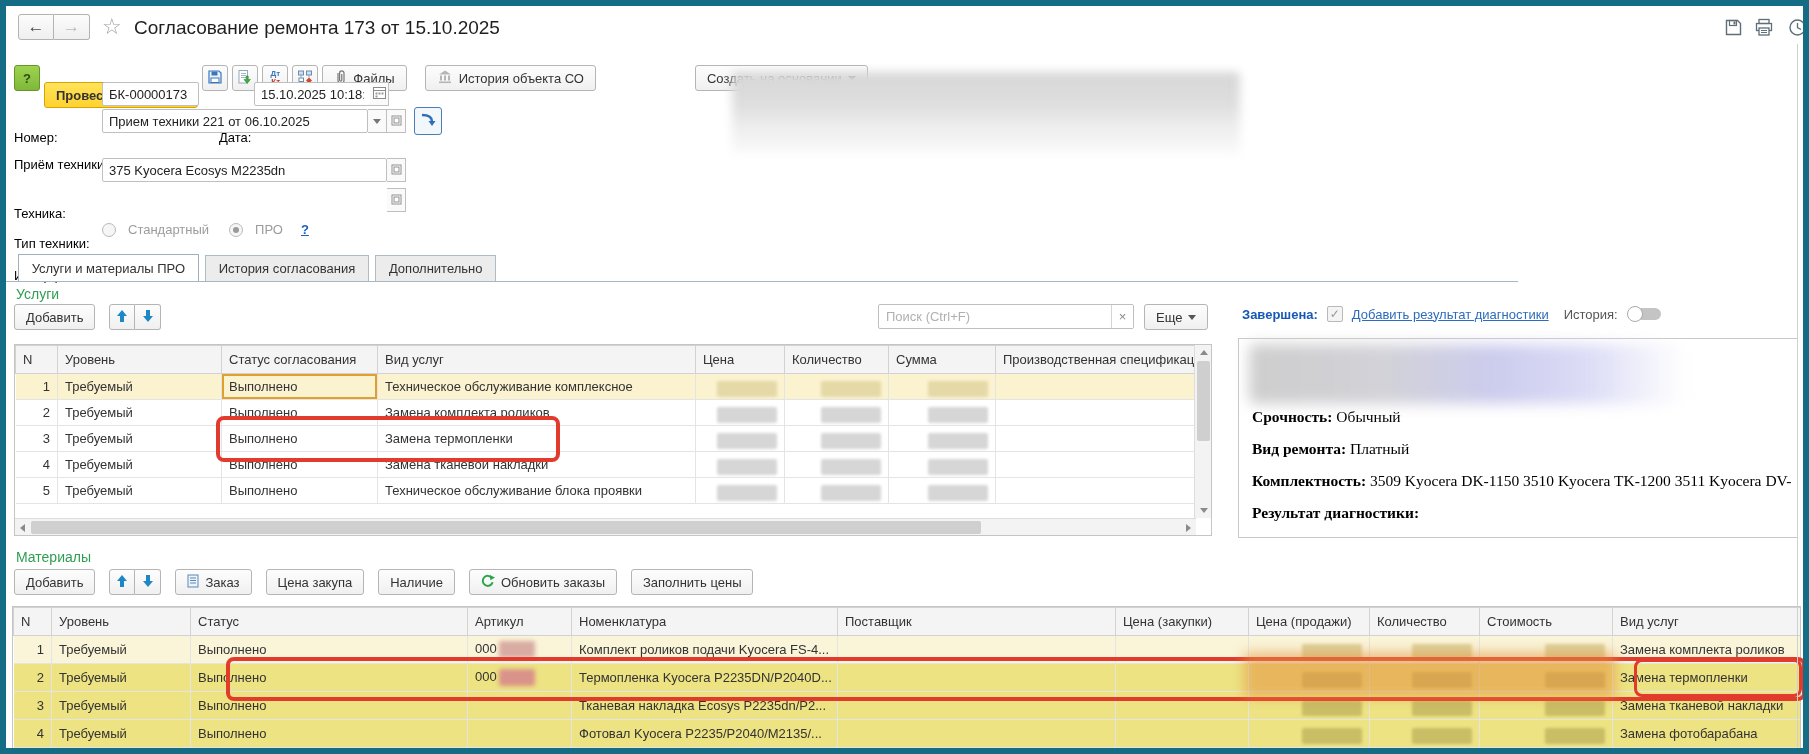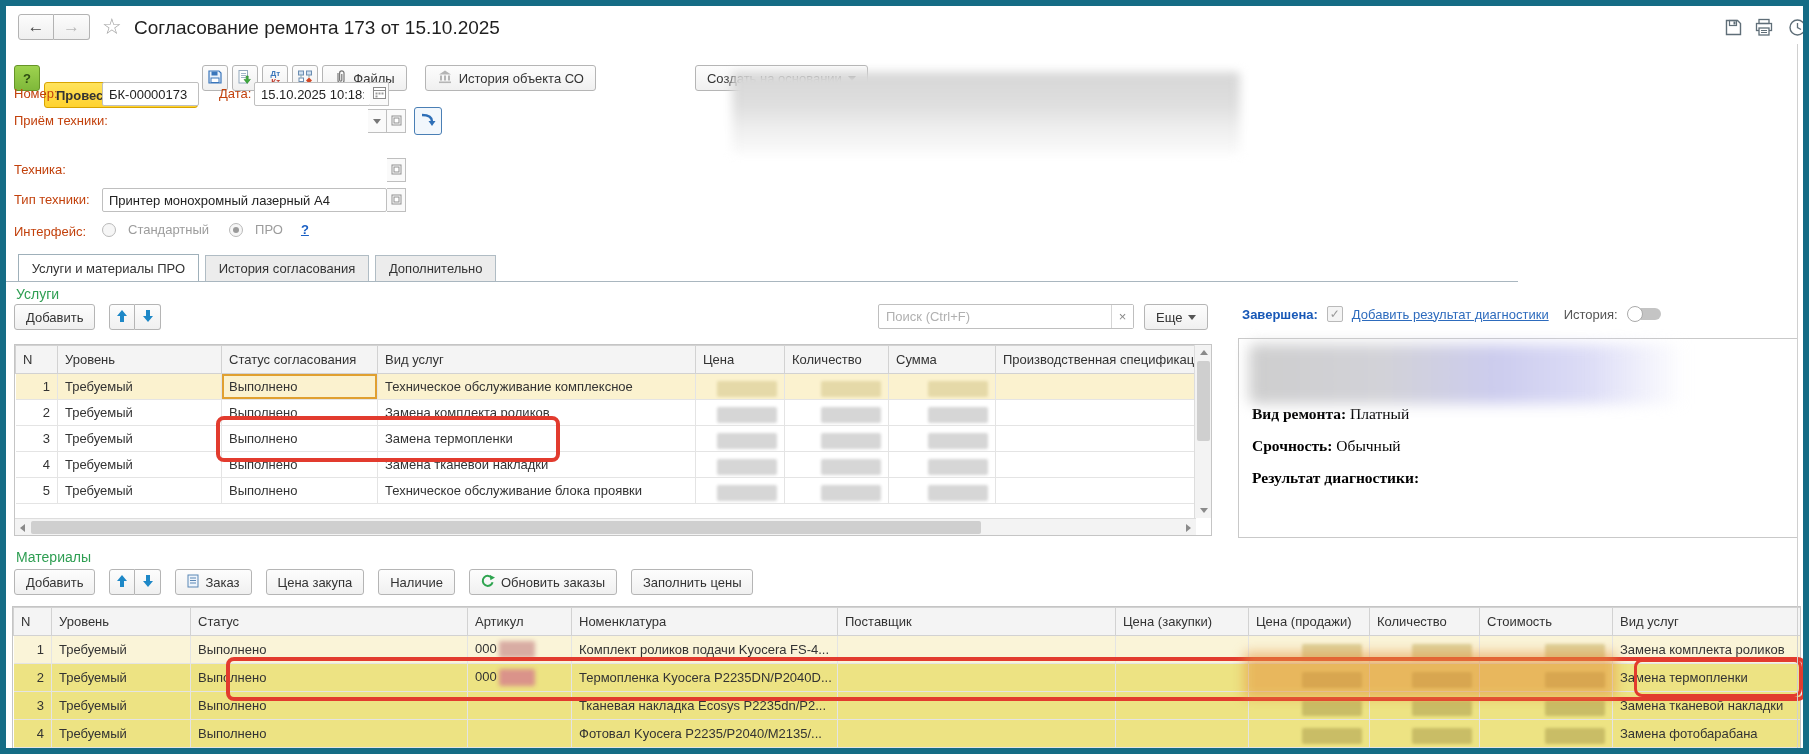--- a/index.html
+++ b/index.html
@@ -21,21 +21,21 @@
   #toolbar{display:flex;align-items:center;gap:4px;}
   .btn{display:inline-flex;align-items:center;gap:6px;height:26px;padding:0 11px;
        background:linear-gradient(#fdfdfd,#f0f0f0);border:1px solid #b5b5b5;border-radius:3px;
        font-size:13px;color:#333;box-sizing:border-box;cursor:default;}
   .btn-icon{width:26px;padding:0;justify-content:center;}
   .btn-yellow{background:linear-gradient(#ffe35c,#ffd22e);border-color:#d8a400;font-weight:bold;margin-top:34px;}
   .btn-help{background:linear-gradient(#9ed34f,#7fb83a);border-color:#669428;font-weight:bold;color:#2e4d12;width:26px;padding:0;justify-content:center;}
   .caret{width:0;height:0;border-left:4px solid transparent;border-right:4px solid transparent;border-top:5px solid #555;display:inline-block;}
 
   
-  .flabel{color:#c2410c;}
+  .flabel{color:#000000;margin-top:44px;}
   .input{height:24px;border:1px solid #bfbfbf;border-radius:2px;padding:0 6px;font-size:13px;
          font-family:"Liberation Sans",sans-serif;color:#222;box-sizing:border-box;background:#fff;}
   .fieldbtn{height:24px;width:19px;border:1px solid #bfbfbf;border-left:none;background:#fafafa;
             display:inline-flex;align-items:center;justify-content:center;box-sizing:border-box;}
   .radio{width:14px;height:14px;border:1px solid #b9b9b9;border-radius:50%;background:#f6f6f6;display:inline-block;box-sizing:border-box;position:relative;}
   .radio.on::after{content:"";position:absolute;left:3px;top:3px;width:6px;height:6px;border-radius:50%;background:#9a9a9a;}
   .dimtext{color:#9c9c9c;}
   .qlink{color:#1a5fc4;font-weight:bold;text-decoration:underline;}
 
   
@@ -214,46 +214,47 @@
           <rect x="0.5" y="1.5" width="12" height="11" fill="#fff" stroke="#8a8a8a"></rect>
           <line x1="0.5" y1="4.5" x2="12.5" y2="4.5" stroke="#8a8a8a"></line>
           <rect x="2.5" y="6.5" width="2" height="2" fill="#9a9a9a"></rect>
           <rect x="5.5" y="6.5" width="2" height="2" fill="#9a9a9a"></rect>
           <rect x="8.5" y="6.5" width="2" height="2" fill="#9a9a9a"></rect>
           <rect x="2.5" y="9.5" width="2" height="2" fill="#9a9a9a"></rect>
         </svg></span>
   </div>
 
   <div class="abs flabel" style="left:8px;top:107px;">Приём техники:</div>
+  <input class="input abs" style="left: 96px; top: 103px; width: 266px;" value="Прием техники 221 от 06.10.2025">
   <div class="fieldbtn abs" style="left:362px;top:103px;">
       <span class="caret" style="border-top-color:#777;"></span>
     </div>
   <div class="fieldbtn abs" style="left:381px;top:103px;">
     <span><svg width="11" height="11" viewBox="0 0 11 11">
           <rect x="1" y="1" width="9" height="9" fill="#fff" stroke="#8f8f8f"></rect>
           <rect x="3" y="3" width="5" height="5" fill="none" stroke="#8f8f8f"></rect>
         </svg></span>
   </div>
   <div class="abs" style="left:408px;top:101px;width:28px;height:28px;border:1px solid #4a7fb5;border-radius:3px;background:#f2f7fc;display:flex;align-items:center;justify-content:center;box-sizing:border-box;">
     <span><svg width="18" height="16" viewBox="0 0 18 16">
           <path d="M3 3 C11 3 13 6 13 9.5" fill="none" stroke="#2e6fb7" stroke-width="2.4"></path>
           <path d="M9.5 9 h7 l-3.5 5 z" fill="#2e6fb7"></path>
         </svg></span>
   </div>
 
   <div class="abs flabel" style="left:8px;top:156px;">Техника:</div>
+  <input class="input abs" style="left: 96px; top: 152px; width: 285px;" value="375 Kyocera Ecosys M2235dn">
   <div class="fieldbtn abs" style="left:381px;top:152px;">
     <span><svg width="11" height="11" viewBox="0 0 11 11">
           <rect x="1" y="1" width="9" height="9" fill="#fff" stroke="#8f8f8f"></rect>
           <rect x="3" y="3" width="5" height="5" fill="none" stroke="#8f8f8f"></rect>
         </svg></span>
   </div>
 
   <div class="abs flabel" style="left:8px;top:186px;">Тип техники:</div>
-  <input class="input abs" style="left: 96px; top: 182px; width: 285px;" value="Принтер монохромный лазерный А4">
   <div class="fieldbtn abs" style="left:381px;top:182px;">
     <span><svg width="11" height="11" viewBox="0 0 11 11">
           <rect x="1" y="1" width="9" height="9" fill="#fff" stroke="#8f8f8f"></rect>
           <rect x="3" y="3" width="5" height="5" fill="none" stroke="#8f8f8f"></rect>
         </svg></span>
   </div>
 
   <div class="abs flabel" style="left:8px;top:218px;">Интерфейс:</div>
   <div class="abs" style="left:96px;top:216px;display:flex;align-items:center;gap:12px;">
     <span class="radio"></span>
@@ -400,22 +401,23 @@
       <span class="tri right" style="right:5px;top:5px;"></span>
     </div>
   </div>
 
   
   <div class="redbox" style="left:210px;top:410px;width:336px;height:38px;"></div>
 
   
   <div class="abs" id="diagpanel" style="left:1232px;top:332px;width:560px;height:200px;">
     <div style="height:66px;"></div>
+    <p style="margin-top:3px;"><b>Срочность:</b> <span>Обычный</span></p>
     <p><b>Вид ремонта:</b> <span>Платный</span></p>
-    <p style="margin-top:3px;"><b>Срочность:</b> <span>Обычный</span></p>
+    <p style="margin-top:3px;"><b>Комплектность:</b> <span>3509 Kyocera DK-1150 3510 Kyocera TK-1200 3511 Kyocera DV-</span></p>
     <p style="margin-top:3px;"><b>Результат диагностики:</b></p>
   </div>
   
   <div class="blurpatch" style="left:1243px;top:338px;width:450px;height:60px;border-radius:6px;
               background:linear-gradient(90deg,#cecece 0%,#d2d2d8 30%,#ccccee 55%,#dcdcf6 75%,rgba(255,255,255,0) 97%);filter:blur(7px);"></div>
 
   
   <div class="abs section-label" style="left:10px;top:543px;">Материалы</div>
 
   <div class="abs" style="left:8px;top:563px;display:flex;gap:14px;align-items:center;">

